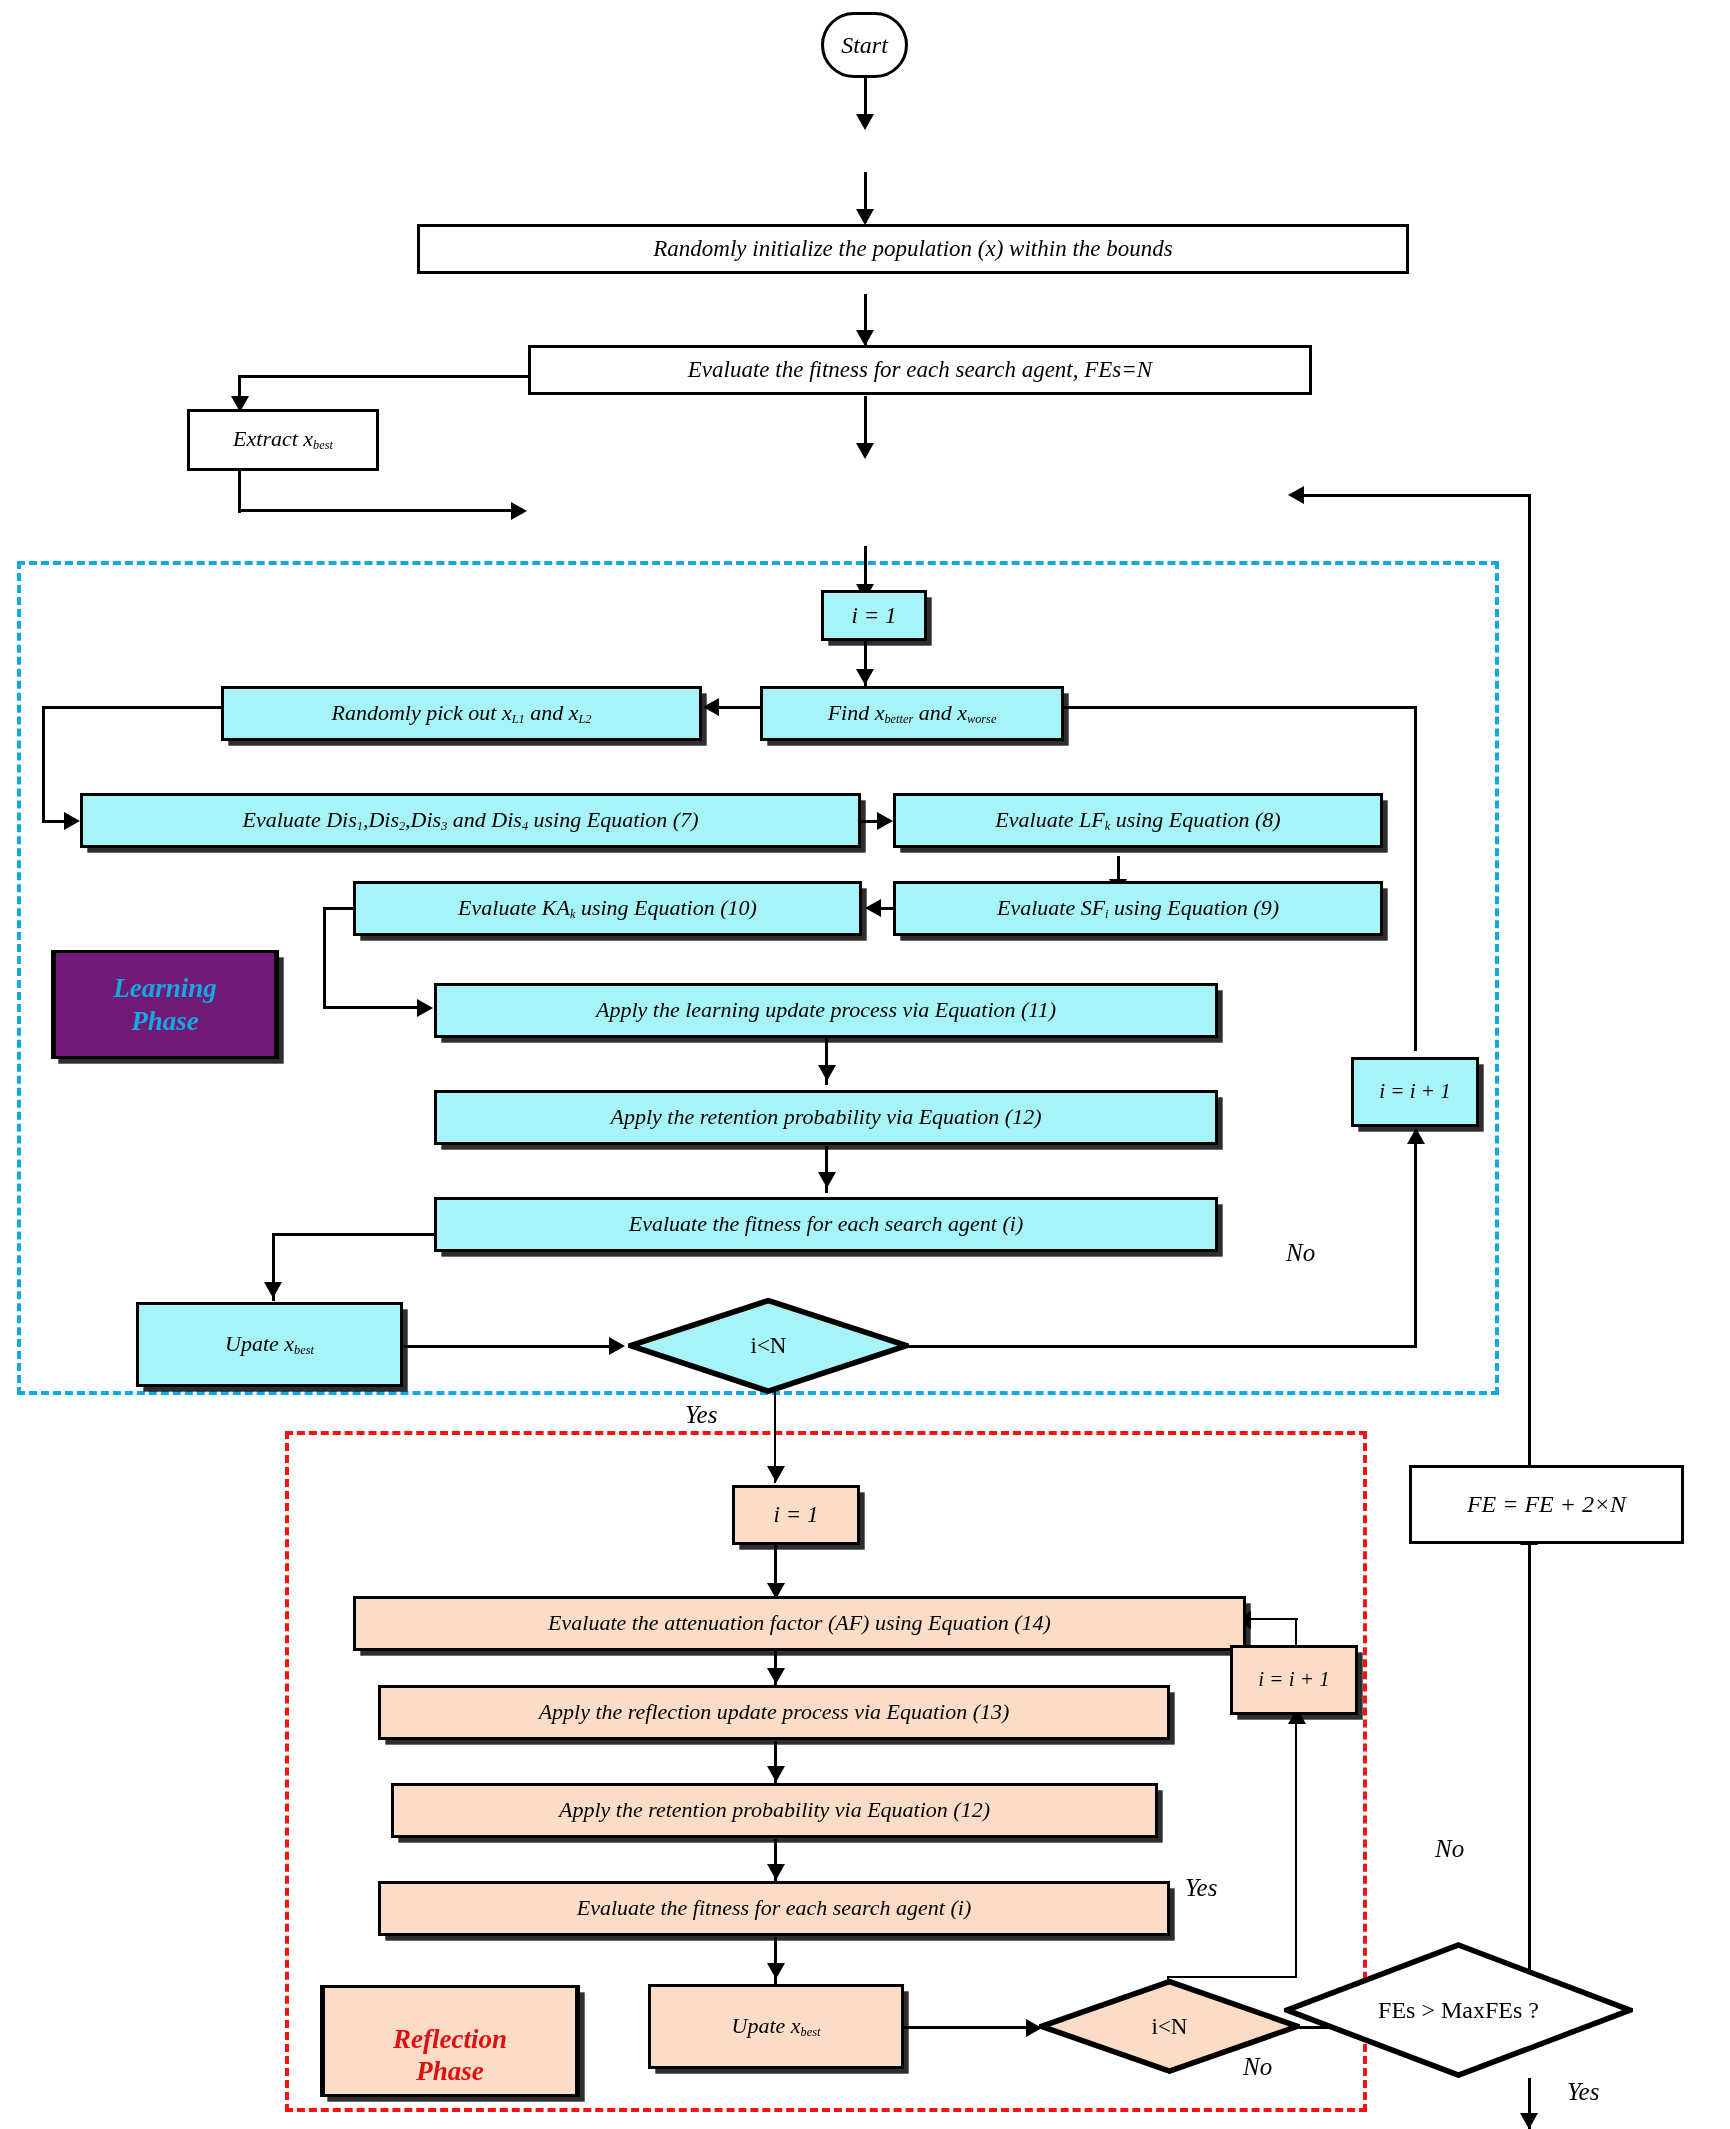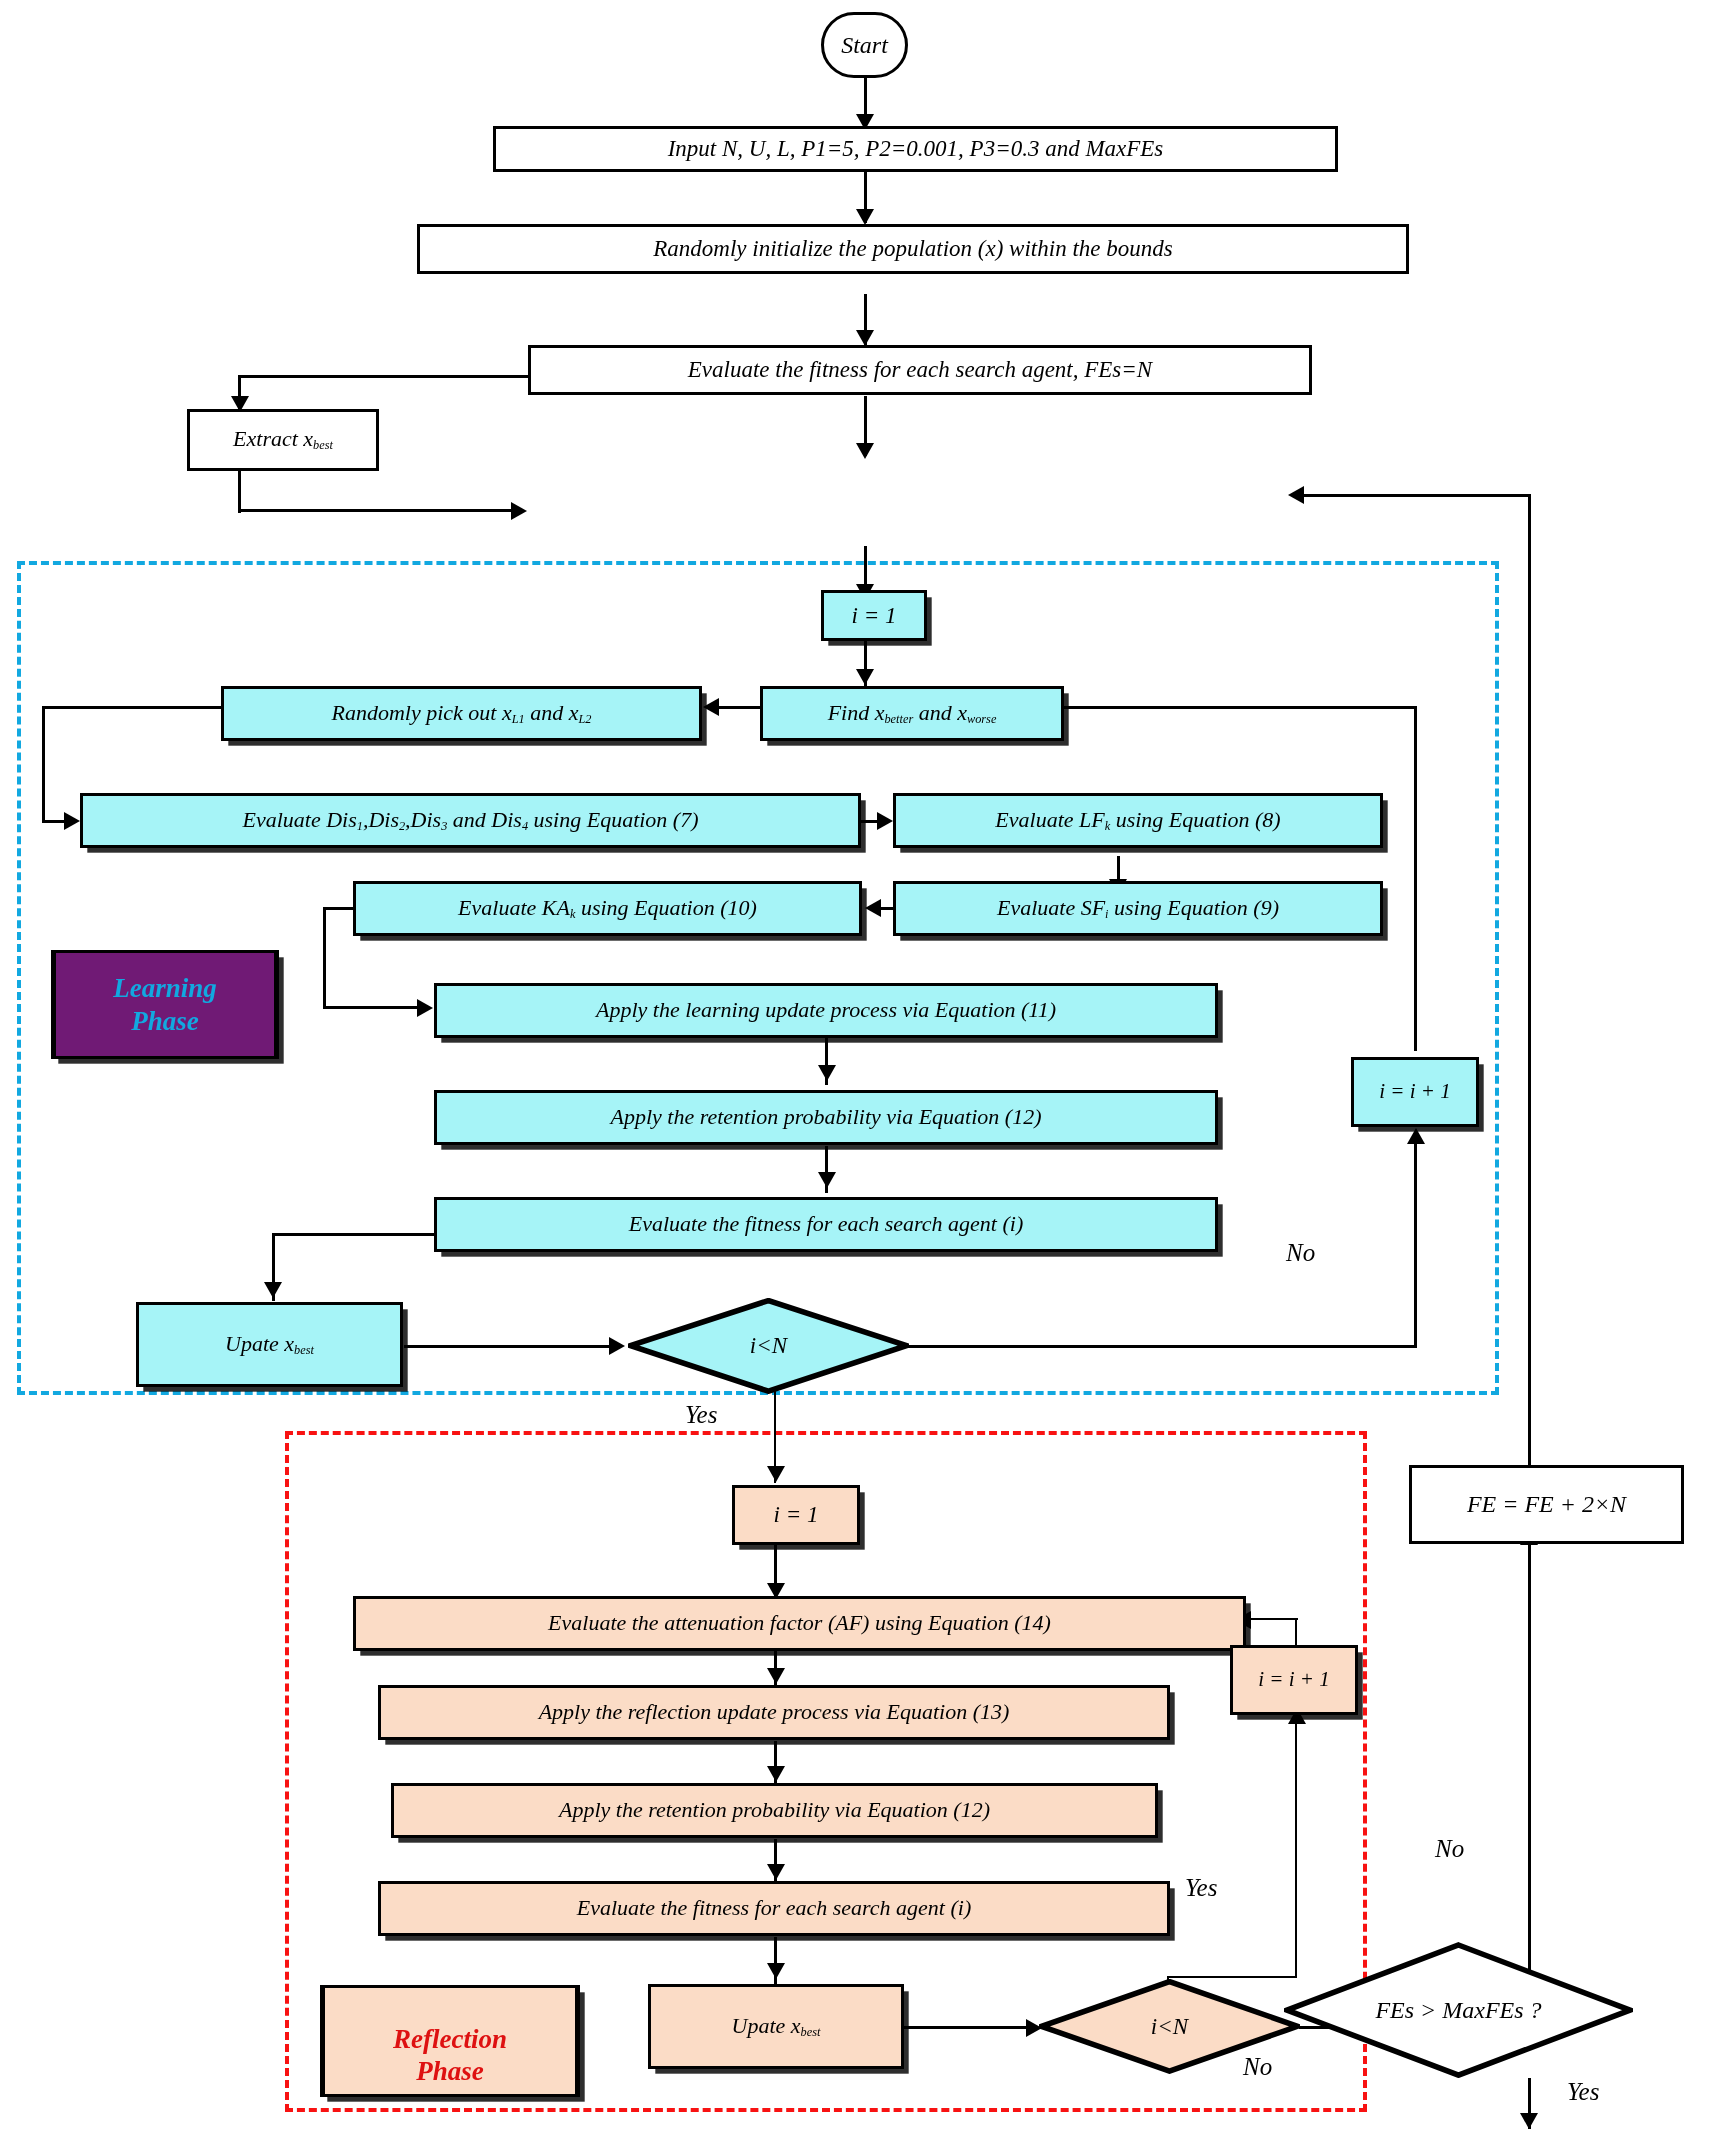--- a/index.html
+++ b/index.html
@@ -19,21 +19,21 @@
   .plain{background:#ffffff;border-width:3px;box-shadow:none;}
 
   
   .term{border-radius:38px/38px;border:3.8px solid #000;background:#fff;
         box-shadow:none;font-style:italic;}
 
   
   .diamond{position:absolute;}
   .diamond .dshape{position:absolute;inset:0;}
   .diamond .dlabel{position:absolute;inset:0;display:flex;align-items:center;
-        justify-content:center;font-style:italic;color:#000;}
+        justify-content:center;color:#000;}
 
   
   .plaque{position:absolute;box-sizing:border-box;border:3px solid #000;
           display:flex;align-items:center;justify-content:center;
           box-shadow:6px 6px 0 -1.3px rgba(0,0,0,0.82);}
   .plaque .inner{border-left:2.1px solid #000;border-right:2.1px solid #000;
           height:100%;width:100%;display:flex;align-items:center;justify-content:center;
           padding:0 6px;box-sizing:border-box;}
   .plaque .t{font-style:italic;font-weight:bold;text-align:center;line-height:1.2;}
 
@@ -178,23 +178,20 @@
   <div class="ln lnv" style="left:1528px;top:1544px;height:475px;"></div>
   <div class="arw arw-u" style="left:1520px;top:1529px;"></div>
 
   <div class="ln lnv" style="left:1528px;top:2078px;height:51px;"></div>
   <div class="arw arw-d" style="left:1520px;top:2113px;"></div>
 
   <div class="node term" style="left:821px;top:12px;width:87px;height:66px;font-size:24px;">
     <span class="t">Start</span>
   </div>
 
-  <div class="node plain" style="left:493px;top:126px;width:845px;height:46px;font-size:23px;">
-    <span class="t">Input N, U, L, P1=5, P2=0.001, P3=0.3 and MaxFEs</span>
-  </div>
 
   <div class="node plain" style="left:417px;top:224px;width:992px;height:50px;font-size:23px;">
     <span class="t">Randomly initialize the population (x) within the bounds</span>
   </div>
 
   <div class="node plain" style="left:528px;top:345px;width:784px;height:50px;font-size:23px;">
     <span class="t">Evaluate the fitness for each search agent, FEs=N</span>
   </div>
 
   <div class="node plain" style="left:187px;top:409px;width:192px;height:62px;font-size:22px;">

